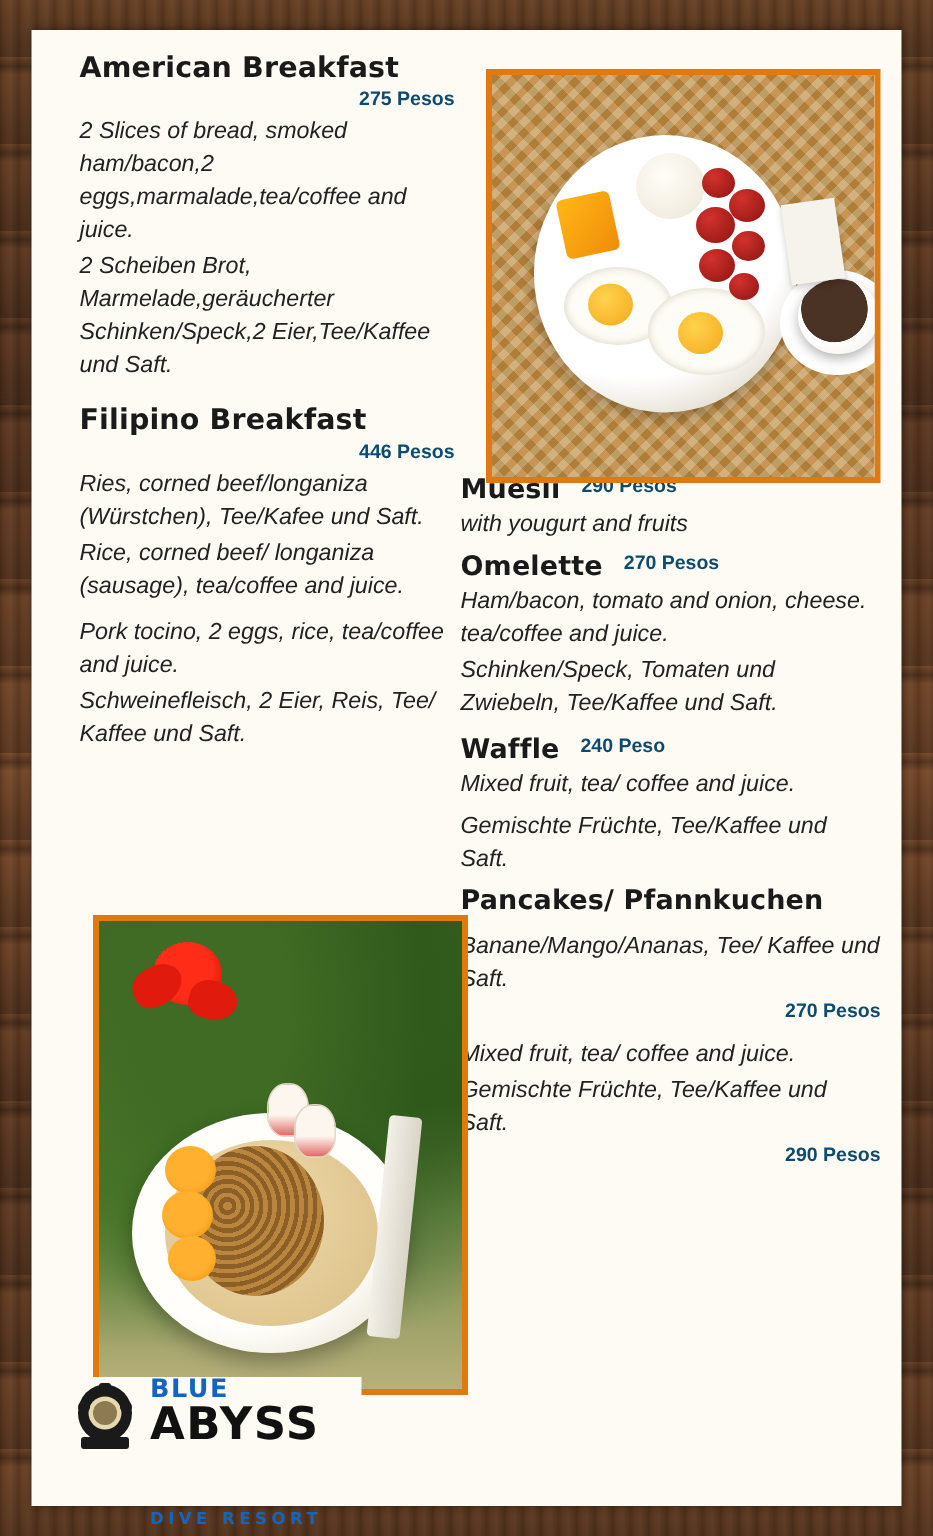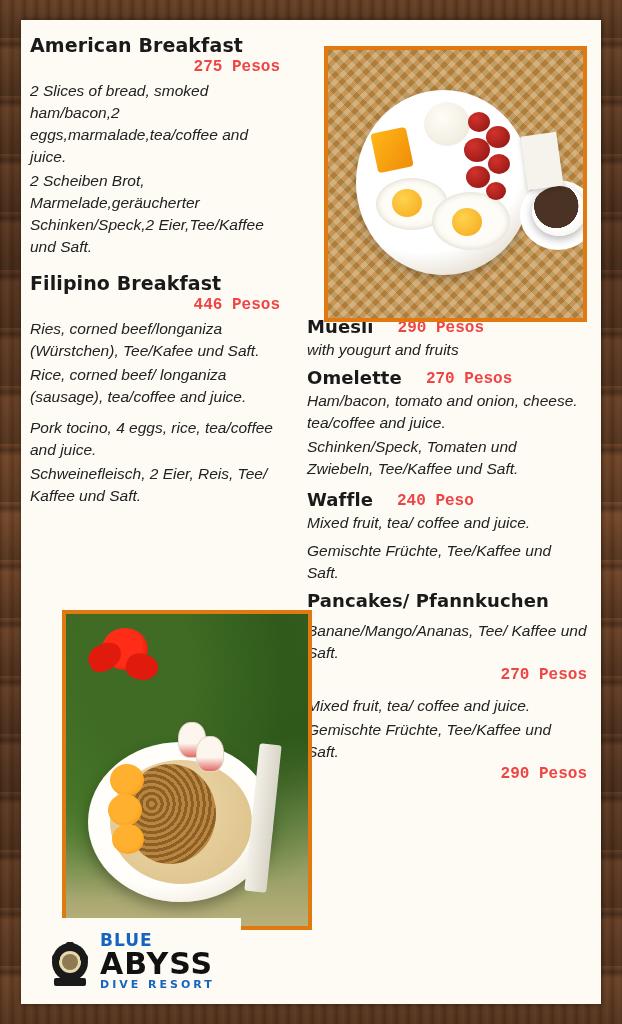--- a/index.html
+++ b/index.html
@@ -33,21 +33,21 @@
     box-shadow: 0 0 6px rgba(0,0,0,0.45);
   }
   .inner {
     position: absolute;
     inset: 0;
     padding: 0;
   }
   
   .col-left {
     position: absolute;
-    left: 9px;
+    left: 32px;
     top: 14px;
     width: 250px;
   }
   .col-right {
     position: absolute;
     left: 286px;
     top: 14px;
     width: 280px;
   }
   h2.sect {
@@ -55,45 +55,45 @@
     font-size: 19px;
     font-weight: bold;
     color: #1a1a1a;
     margin: 0 0 2px 0;
     letter-spacing: 0.1px;
   }
   h2.sect.small {
     font-size: 18px;
   }
   .price {
-    font-family: Liberation Mono, monospace;
-    font-weight: bold;
-    font-size: 16px;
-    color: #ef4444;
+    font-family: Liberation Sans, sans-serif;
+    font-weight: bold;
+    font-size: 13px;
+    color: #0c4a6e;
   }
   .price-right {
     text-align: right;
     margin: 2px 0 4px 0;
   }
   .desc {
     font-family: "Liberation Sans", sans-serif;
     font-style: italic;
     font-size: 15.5px;
     line-height: 1.42;
     color: #222;
     margin: 0 0 2px 0;
     white-space: pre-line;
   }
   .gap { height: 12px; }
   .gap-sm { height: 7px; }
   .gap-xs { height: 4px; }
   .row-head {
     display: flex;
-    align-items: center;
-    gap: 24px;
+    align-items: flex-start;
+    gap: 14px;
   }
   
   .photo {
     position: absolute;
     border: 4px solid #e07a10;
     box-sizing: border-box;
     overflow: hidden;
   }
   #photo-breakfast {
     left: 303px;
@@ -159,21 +159,21 @@
   .knife { position:absolute; background: linear-gradient(90deg,#f3f0e8,#d9d4c7); border-radius:3px; transform: rotate(6deg);}
   
   .logo-box {
     position: absolute;
     left: 25px;
     bottom: 14px;
     width: 195px;
     height: 72px;
     background: #fdfbf4;
     display: flex;
-    align-items: flex-end;
+    align-items: flex-start;
     gap: 6px;
   }
   .helmet {
     width: 48px; height: 52px; flex: none;
     position: relative;
   }
   .logo-text { line-height: 1; }
   .logo-blue {
     font-family: "DejaVu Sans", sans-serif;
     font-weight: bold;
@@ -188,20 +188,21 @@
     color: #111;
     letter-spacing: 1px;
     line-height: 1;
   }
   .logo-sub {
     font-family: "DejaVu Sans", sans-serif;
     font-weight: bold;
     font-size: 11px;
     color: #1565c0;
     letter-spacing: 3px;
+    margin-top: 42px;
   }
 </style>
 </head>
 <body>
 
 <div class="wood"></div>
 
 <div class="page">
   <div class="inner">
 
@@ -215,21 +216,21 @@
       </div>
 
       <div class="gap"></div>
 
       <div>
         <h2 class="sect">Filipino Breakfast</h2>
         <div class="price price-right">446 Pesos</div>
         <p class="desc">Ries, corned beef/longaniza (Würstchen), Tee/Kafee und Saft.</p>
         <p class="desc">Rice, corned beef/ longaniza (sausage), tea/coffee and juice.</p>
         <div class="gap-sm"></div>
-        <p class="desc">Pork tocino, 4 eggs, rice, tea/coffee and juice.</p>
+        <p class="desc">Pork tocino, 2 eggs, rice, tea/coffee and juice.</p>
         <p class="desc">Schweinefleisch, 2 Eier, Reis, Tee/ Kaffee und Saft.</p>
       </div>
     </div>
 
     <div class="col-right">
       <div style="height:282px"></div>
 
       <div>
         <div class="row-head">
           <h2 class="sect small">Muesli</h2>

